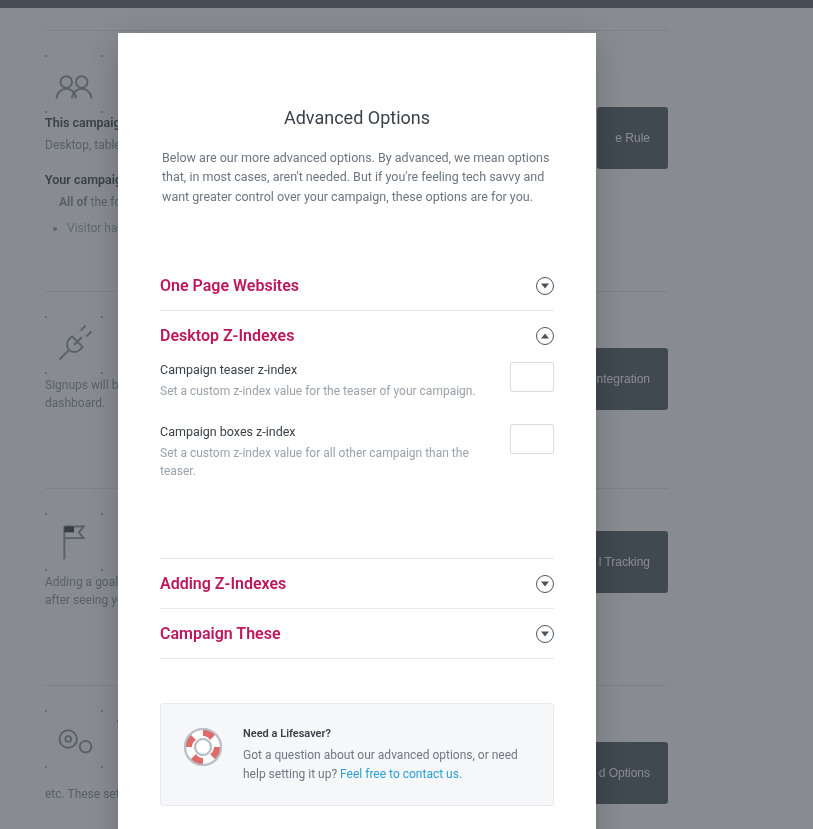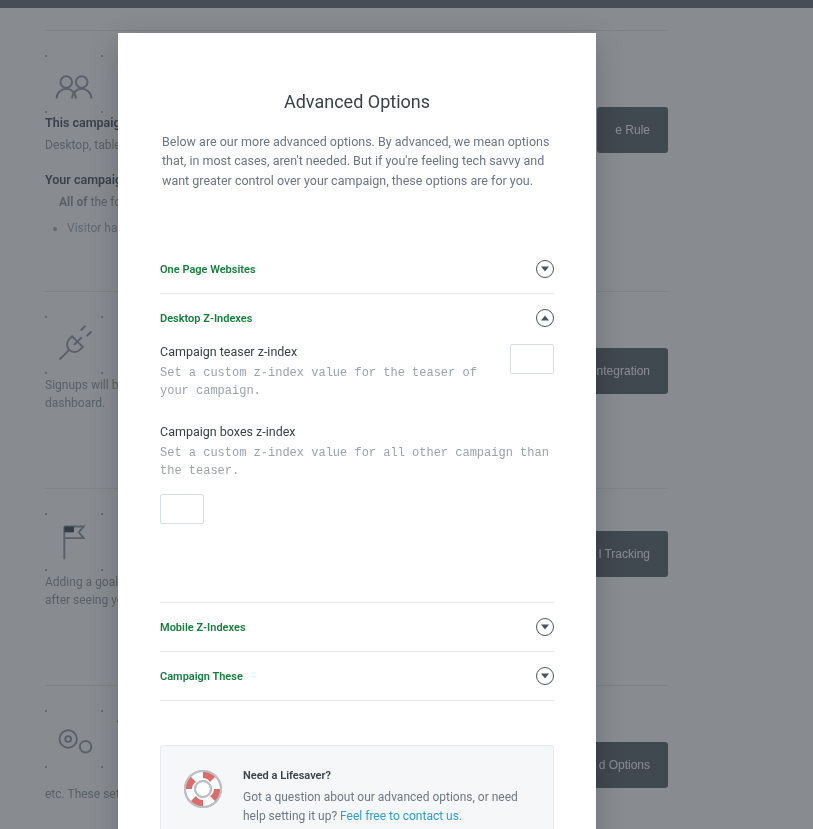--- a/index.html
+++ b/index.html
@@ -61,21 +61,21 @@
   margin-right: 14px;
   color: #8b929c;
 }
 
 .btn-dark {
   background: #4d555e;
   color: #fff;
   border: 0;
   border-radius: 3px;
   font-size: 12px;
-  padding: 16px 18px;
+  padding: 24px 18px;
   cursor: pointer;
 }
 
 .btn-right {
   position: absolute;
   right: 0;
 }
 
 
 
@@ -97,21 +97,21 @@
 
 .modal-inner {
   padding: 58px 42px 0 42px;
 }
 
 .modal-title {
   font-size: 18px;
   font-weight: 400;
   text-align: center;
   color: #3a4149;
-  margin: 0 0 20px 0;
+  margin: 16px 0 20px 0;
 }
 
 .modal-desc {
   font-size: 12.5px;
   line-height: 1.55;
   color: #6c7580;
   margin: 0 auto 55px auto;
   max-width: 390px;
 }
 
@@ -124,23 +124,23 @@
 .acc-item.bb {
   border-bottom: 1px solid #e7eaed;
 }
 
 .acc-head {
   display: flex;
   align-items: center;
   justify-content: space-between;
   padding: 15px 0;
   cursor: pointer;
-  font-size: 11px;
+  font-size: 16px;
   font-weight: 600;
-  color: #15803d;
+  color: #be185d;
 }
 
 .acc-caret {
   width: 16px;
   height: 16px;
   border: 1px solid #4b545d;
   border-radius: 50%;
   position: relative;
   flex: 0 0 auto;
 }
@@ -165,36 +165,35 @@
 }
 
 .acc-body {
   padding: 2px 0 28px 0;
 }
 
 .field-row {
   display: flex;
   align-items: flex-start;
   justify-content: space-between;
-  gap: 14px;
+  gap: 22px;
   margin-bottom: 24px;
 }
-.field-row:last-child { margin-bottom: 10px; flex-direction: column; }
+.field-row:last-child { margin-bottom: 10px; }
 
 .field-info .field-label {
   font-size: 12.5px;
   font-weight: 400;
   color: #3a4149;
   margin-bottom: 5px;
 }
 .field-info .field-hint {
   font-size: 12px;
   color: #9ba2aa;
   line-height: 1.5;
-  font-family: Liberation Mono, monospace;
 }
 
 .z-input {
   width: 44px;
   height: 30px;
   border: 1px solid #d9dee3;
   border-radius: 2px;
   font-size: 12.5px;
   text-align: center;
   color: #3a4149;
@@ -389,21 +388,21 @@
             </div>
             <input class="z-input" type="text" value="" style="">
           </div>
         </div>
       </div>
 
       <div class="spacer-40"></div>
 
       <div class="acc-item">
         <div class="acc-head">
-          <span>Mobile Z-Indexes</span>
+          <span>Adding Z-Indexes</span>
           <span class="acc-caret down"></span>
         </div>
       </div>
 
       <div class="acc-item bb">
         <div class="acc-head">
           <span>Campaign These</span>
           <span class="acc-caret down"></span>
         </div>
       </div>

